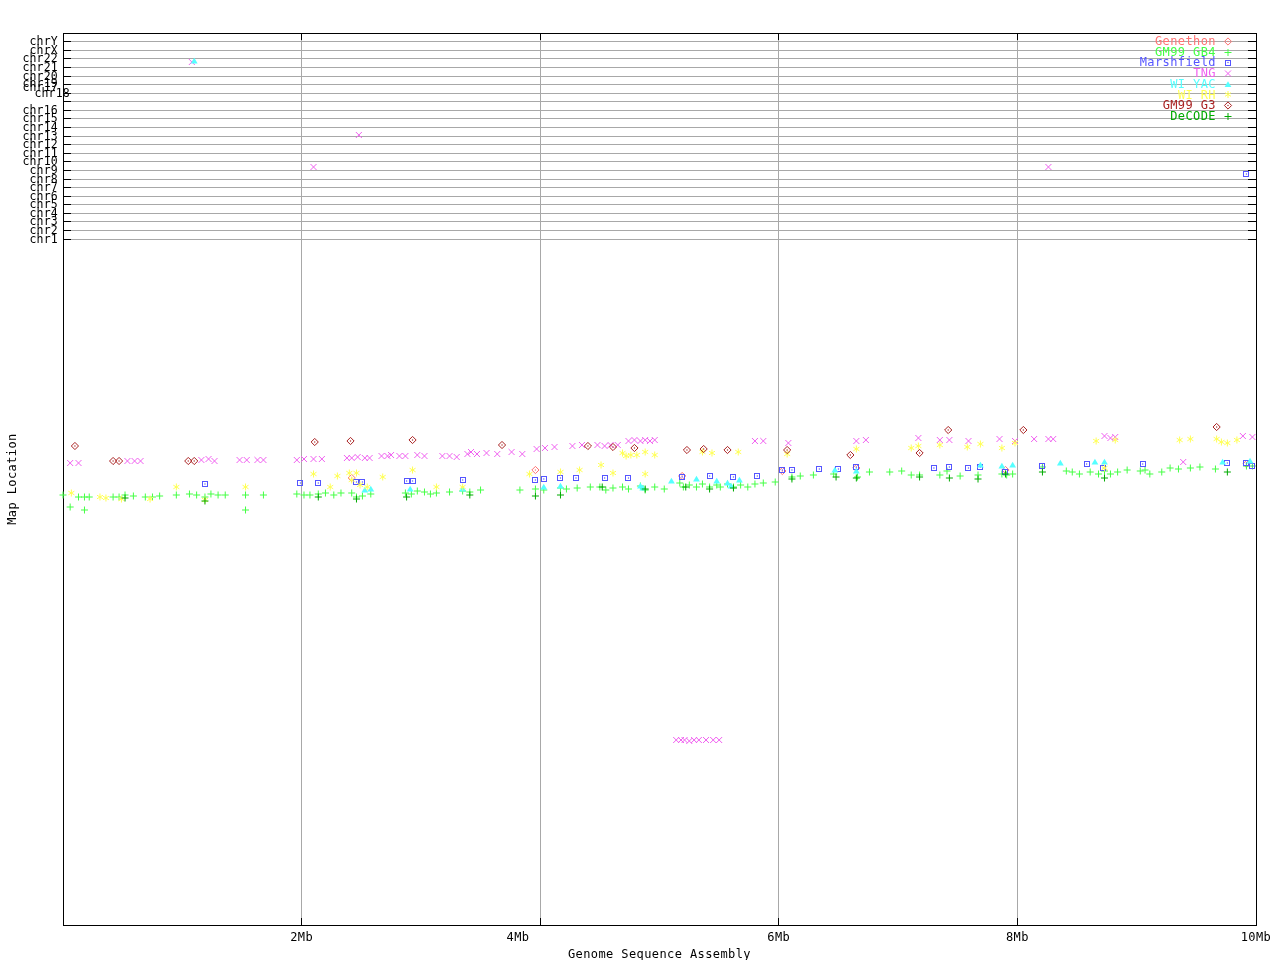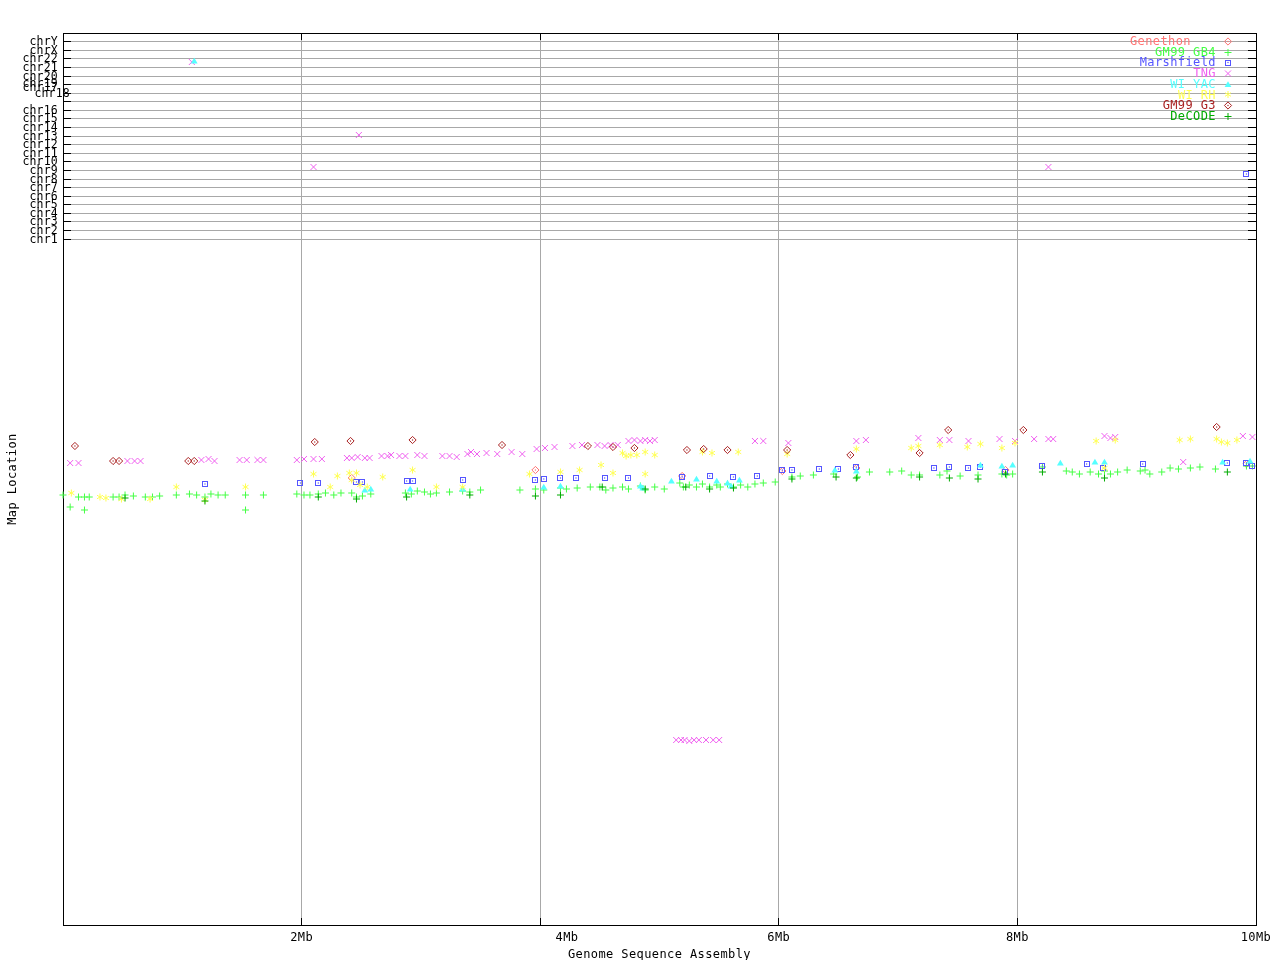--- a/index.html
+++ b/index.html
@@ -906,27 +906,27 @@
       <div class="ylab" style="top: 183.145px;">chr7</div>
       <div class="ylab" style="top: 191.73px;">chr6</div>
       <div class="ylab" style="top: 200.315px;">chr5</div>
       <div class="ylab" style="top: 208.9px;">chr4</div>
       <div class="ylab" style="top: 217.485px;">chr3</div>
       <div class="ylab" style="top: 226.07px;">chr2</div>
       <div class="ylab" style="top: 234.655px;">chr1</div>
     </div>
   <div id="xlabels" class="abs">
       <div class="xlab" style="left: 261.6px;">2Mb</div>
-      <div class="xlab" style="left: 527px;">4Mb</div>
+      <div class="xlab" style="left: 478px;">4Mb</div>
       <div class="xlab" style="left: 738.8px;">6Mb</div>
       <div class="xlab" style="left: 977.4px;">8Mb</div>
       <div class="xlab" style="left: 1216px;">10Mb</div>
     </div>
   <div id="legend">
-      <div class="lrow" style="top: 0px; gap: 25px;">
+      <div class="lrow" style="top: 0px;">
         <span class="llabel" style="color: rgb(255, 115, 115);">Genethon</span>
         <svg class="lmark" width="24" height="11">
           <path d="M 12 1.9 L 15.6 5.5 L 12 9.1 L 8.4 5.5 Z" fill="none" stroke="#ff7373" stroke-width="1"></path>
           <rect x="11.4" y="4.9" width="1.2" height="1.2" fill="#ff7373"></rect>
         </svg>
       </div>
       <div class="lrow" style="top: 10.7px;">
         <span class="llabel" style="color: rgb(68, 255, 68);">GM99 GB4</span>
         <svg class="lmark" width="24" height="11">
           <line x1="8.5" y1="5.5" x2="15.5" y2="5.5" stroke="#44ff44" stroke-width="1"></line>

